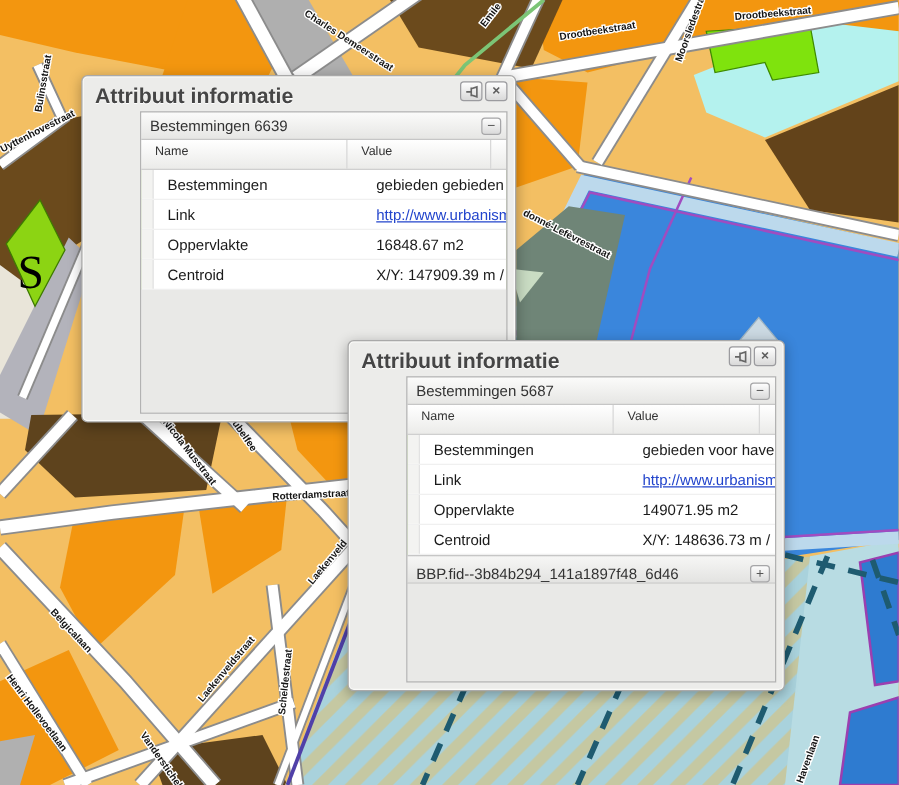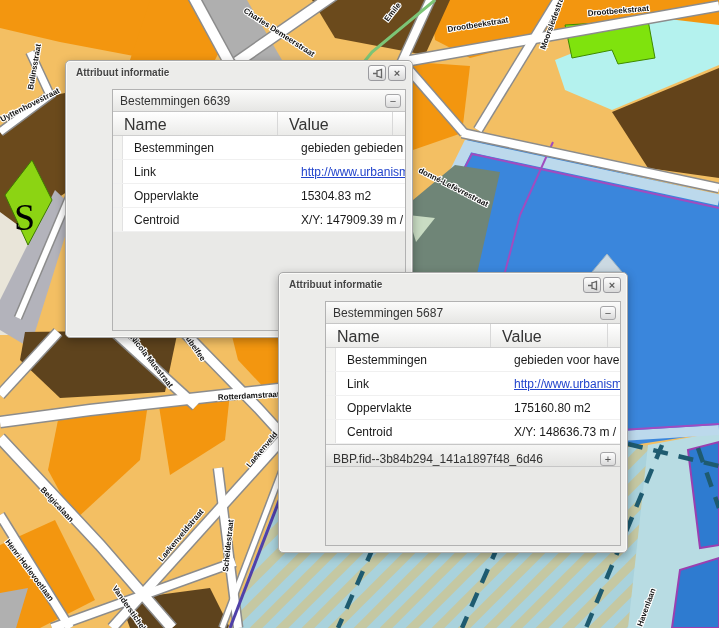--- a/index.html
+++ b/index.html
@@ -10,40 +10,40 @@
   .slabel{font-family:"Liberation Sans",sans-serif;font-size:8px;font-weight:bold;
           fill:#141414;stroke:#ffffff;stroke-width:2.2px;paint-order:stroke;}
   .biglabel{font-family:"Liberation Serif",serif;font-size:38px;fill:#000;
             stroke:none;font-weight:normal;}
 
   
   .ext-window{position:absolute;background:#ECECEA;border:1px solid #A9A9A9;
       border-radius:5px;box-shadow:0 3px 10px rgba(0,0,0,.30), inset 0 0 0 1px #FAFAF8;
       box-sizing:border-box;}
   .win-header{position:absolute;left:0;top:0;right:0;height:27px;cursor:move;}
-  .win-title{position:absolute;left:10px;top:6px;font-size:10px;font-weight:bold;
+  .win-title{position:absolute;left:10px;top:6px;font-size:17px;font-weight:bold;
       color:#454545;text-shadow:0 1px 0 #fff;white-space:nowrap;}
   .win-tools{position:absolute;right:6px;top:4px;display:flex;gap:2px;}
   .tool-btn{width:18px;height:16px;border:1px solid #9B9B9F;border-radius:3px;
       background:linear-gradient(#FEFEFE,#D9D9D9);display:flex;align-items:center;
       justify-content:center;font-size:11px;font-weight:bold;color:#5E5E5E;
       line-height:14px;box-sizing:border-box;cursor:pointer;}
   .win-panel{position:absolute;left:6px;right:6px;top:28px;bottom:6px;
       border:1px solid #B2B2B2;background:#E9E9E7;display:flex;flex-direction:column;
       overflow:hidden;margin-left:40px;}
   .panel-hd{height:21px;flex:0 0 21px;background:linear-gradient(#FBFBFA,#E6E6E4);
       border-bottom:1px solid #C6C6C6;display:flex;align-items:center;
       padding:0 4px 0 7px;font-size:12px;color:#333;}
   .panel-hd .hd-text{flex:1;white-space:nowrap;overflow:hidden;}
   .mini-btn{width:16px;height:14px;border:1px solid #A6A6A8;border-radius:3px;
       background:linear-gradient(#FDFDFD,#DADADA);display:flex;align-items:center;
       justify-content:center;font-size:11px;color:#555;line-height:12px;
       box-sizing:border-box;cursor:pointer;flex:0 0 16px;}
   .grid-head{display:flex;height:23px;flex:0 0 23px;background:linear-gradient(#FFFFFF,#EBEBE9);
-      border-bottom:1px solid #CFCFCF;font-size:16px;color:#333;}
+      border-bottom:1px solid #CFCFCF;font-size:10px;color:#333;}
   .gh-name{width:165px;flex:0 0 165px;padding:4px 0 0 11px;box-sizing:border-box;
       border-right:1px solid #D8D8D8;}
   .gh-value{flex:1;padding:4px 0 0 11px;box-sizing:border-box;border-right:1px solid #D8D8D8;}
   .gh-gutter{width:12px;flex:0 0 12px;}
   .grid-body{background:#4d7c0f;}
   .grid-row{display:flex;height:23px;background:#fff;border-bottom:1px solid #F0F0F0;
       font-size:12px;color:#1a1a1a;align-items:center;cursor:default;}
   .grip{width:9px;flex:0 0 9px;align-self:stretch;background:#F3F3F1;
       border-right:1px solid #E2E2E2;}
   .cell-name{width:156px;flex:0 0 156px;padding-left:11px;white-space:nowrap;
@@ -230,21 +230,21 @@
         <span class="cell-value">gebieden gebieden</span>
       </div>
       <div class="grid-row">
         <span class="grip"></span>
         <span class="cell-name">Link</span>
         <span class="cell-value"><a>http://www.urbanisme.irisn...</a></span>
       </div>
       <div class="grid-row">
         <span class="grip"></span>
         <span class="cell-name">Oppervlakte</span>
-        <span class="cell-value">15304.83 m2</span>
+        <span class="cell-value">16848.67 m2</span>
       </div>
       <div class="grid-row">
         <span class="grip"></span>
         <span class="cell-name">Centroid</span>
         <span class="cell-value">X/Y: 147909.39 m / 173507....</span>
       </div>
     </div>
     <div class="win-rest"></div>
   </div>
 </div>
@@ -278,21 +278,21 @@
         <span class="cell-value">gebieden voor havenactivite...</span>
       </div>
       <div class="grid-row">
         <span class="grip"></span>
         <span class="cell-name">Link</span>
         <span class="cell-value"><a>http://www.urbanisme.irisn...</a></span>
       </div>
       <div class="grid-row">
         <span class="grip"></span>
         <span class="cell-name">Oppervlakte</span>
-        <span class="cell-value">175160.80 m2</span>
+        <span class="cell-value">149071.95 m2</span>
       </div>
       <div class="grid-row">
         <span class="grip"></span>
         <span class="cell-name">Centroid</span>
         <span class="cell-value">X/Y: 148636.73 m / 173176....</span>
       </div>
     </div>
     <div class="footer-row">
       <span class="hd-text">BBP.fid--3b84b294_141a1897f48_6d46</span>
       <span class="mini-btn">+</span>

